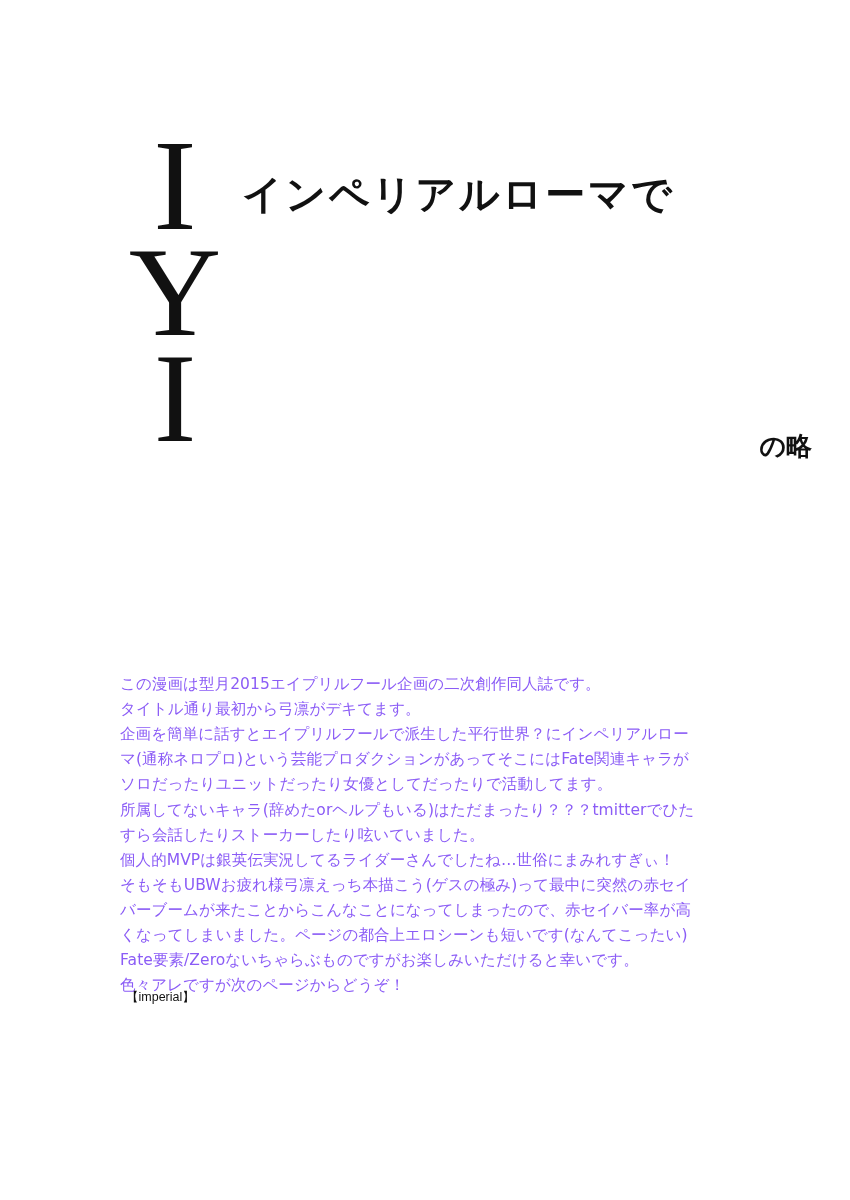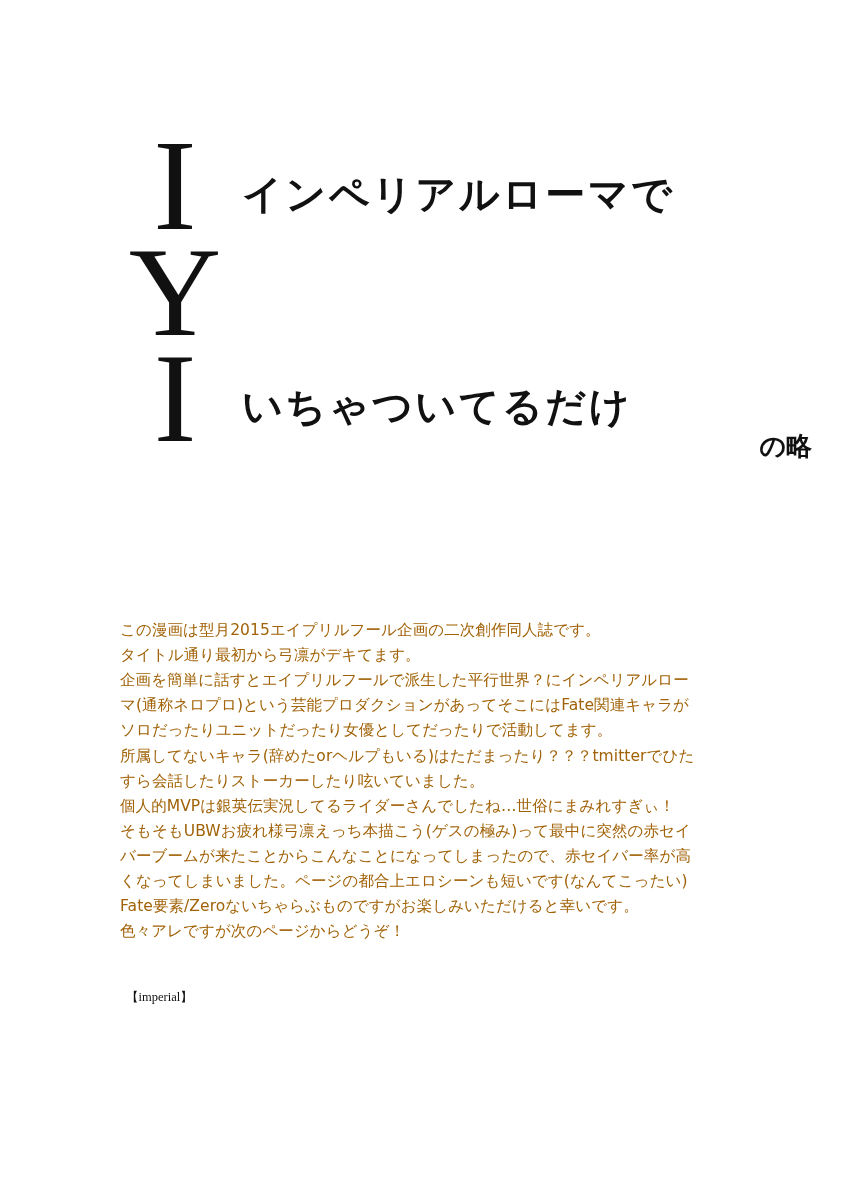--- a/index.html
+++ b/index.html
@@ -74,40 +74,40 @@
     font-family: "DejaVu Sans", "Liberation Sans", sans-serif;
     font-weight: 700;
     font-size: 26px;
     color: #111111;
   }
 
   
   .body-text {
     position: absolute;
     left: 120px;
-    top: 618px;
+    top: 672px;
     width: 620px;
     font-family: "DejaVu Sans", "Liberation Sans", sans-serif;
     font-size: 15.5px;
     line-height: 1.62;
-    color: #a16207;
+    color: #8b5cf6;
     letter-spacing: 0.005em;
   }
   .body-text p {
     margin: 0;
     white-space: pre-wrap;
   }
 
   
   .footnote {
     position: absolute;
     left: 120px;
     top: 988px;
     width: 520px;
-    font-family: Liberation Serif, serif;
+    font-family: Liberation Sans, sans-serif;
     font-size: 12.5px;
     line-height: 1.55;
     color: #111111;
   }
   .footnote .fn-head {
     margin-left: 6px;
   }
   .footnote p {
     margin: 0;
     white-space: pre-wrap;
@@ -124,21 +124,20 @@
       <span class="big-letter">I</span>
       <span class="kana">インペリアルローマで</span>
     </div>
 
     <div class="title-row row-2">
       <span class="big-letter">Y</span>
     </div>
 
     <div class="title-row row-3">
       <span class="big-letter">I</span>
-      <span class="kana">いちゃついてるだけ</span>
       <span class="suffix">の略</span>
     </div>
 
   </div>
 
   <div class="body-text">
     <p>この漫画は型月2015エイプリルフール企画の二次創作同人誌です。
 タイトル通り最初から弓凛がデキてます。
 企画を簡単に話すとエイプリルフールで派生した平行世界？にインペリアルロー
 マ(通称ネロプロ)という芸能プロダクションがあってそこにはFate関連キャラが

